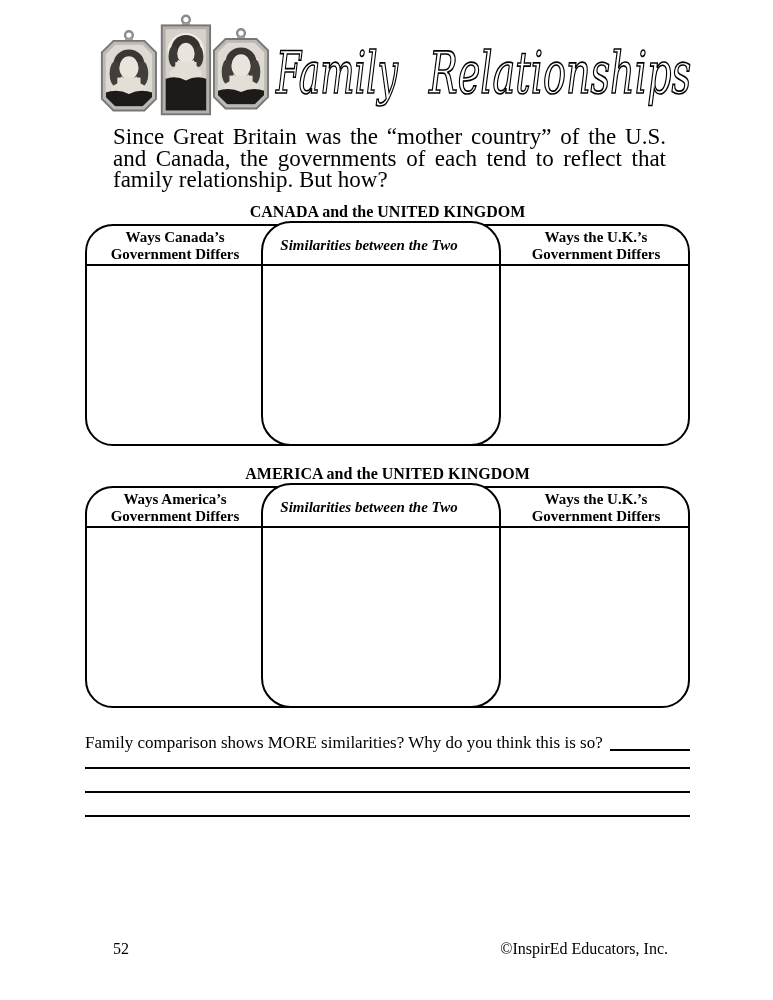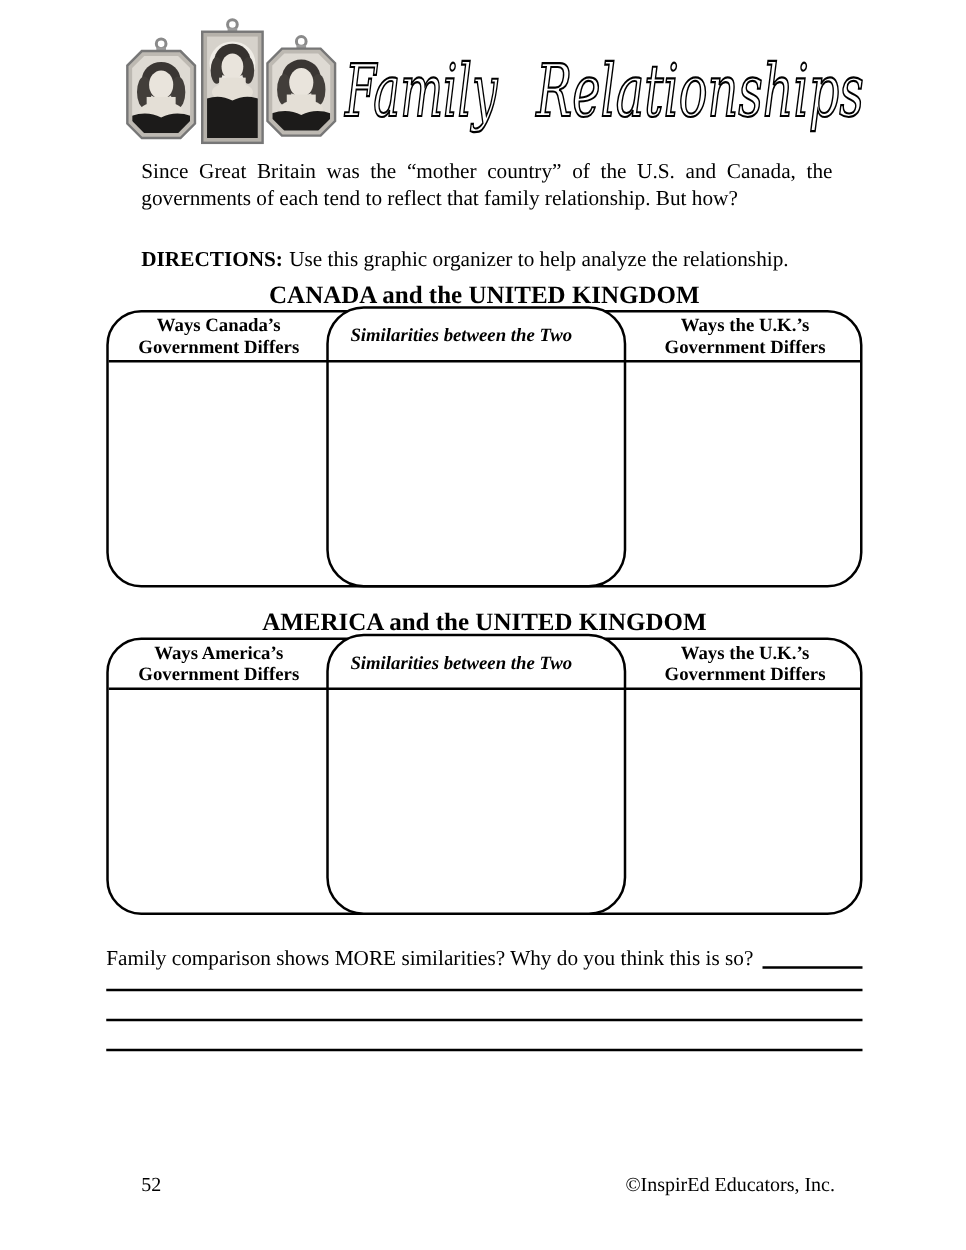--- a/index.html
+++ b/index.html
@@ -13,29 +13,29 @@
     border-radius:20px;
   }
 
   
   .header { display:flex; align-items:flex-end; margin-left:13px; padding-top:12px; height:117px; }
   .lockets { flex:0 0 auto; }
   .title-svg { flex:0 0 auto; margin-left:4px; margin-bottom:2px; }
 
   
   .intro-para {
-    margin:9px 24px 16px 28px; font-size:17px; line-height:21.5px;
+    margin:9px 24px 4px 28px; font-size:23px; line-height:21.5px;
     text-align:justify;
   }
   .directions { margin:12px 24px 0 28px; font-size:17px; line-height:22px; }
   .directions-label { font-weight:bold; }
   .directions-text { margin-left:5px; }
 
   
-  .org-title { text-align:center; font-weight:bold; font-size:20px; line-height:20px; }
+  .org-title { text-align:center; font-weight:bold; font-size:16px; line-height:20px; }
   .org1-title { margin-top:7px; }
   .org2-title { margin-top:18px; }
   .org-box {
     position:relative; height:222px; margin-top:2px;
     border:2px solid #000; border-radius:28px;
   }
   .org-middle {
     position:absolute; left:174px; width:240px; top:-5px; bottom:-2px;
     background:#fff; border:2px solid #000; border-radius:30px; z-index:1;
   }
@@ -133,21 +133,20 @@
         </g>
       </g>
     </svg>
     <svg class="title-svg" width="420" height="82" viewBox="0 0 420 82">
       <text x="2" y="60" textLength="122" lengthAdjust="spacingAndGlyphs" font-family="DejaVu Serif, serif" font-style="italic" font-size="58" fill="#ffffff" stroke="#000000" stroke-width="1.7">Family</text>
       <text x="155" y="60" textLength="262" lengthAdjust="spacingAndGlyphs" font-family="DejaVu Serif, serif" font-style="italic" font-size="58" fill="#ffffff" stroke="#000000" stroke-width="1.7">Relationships</text>
     </svg>
   </div>
 
   <p class="intro-para">Since Great Britain was the “mother country” of the U.S. and Canada, the governments of each tend to reflect that family relationship. But how?</p>
-  <p class="directions"><span class="directions-label">DIRECTIONS:</span><span class="directions-text">Use this graphic organizer to help analyze the relationship.</span></p>
 
   <h2 class="org-title org1-title">CANADA and the UNITED KINGDOM</h2>
   <div class="org-box">
     <div class="org-middle"></div>
     <div class="org-rule"></div>
     <div class="org-head left">
       <span>Ways Canada’s</span><br>
       <span>Government Differs</span>
     </div>
     <div class="org-head mid">Similarities between the Two</div>

